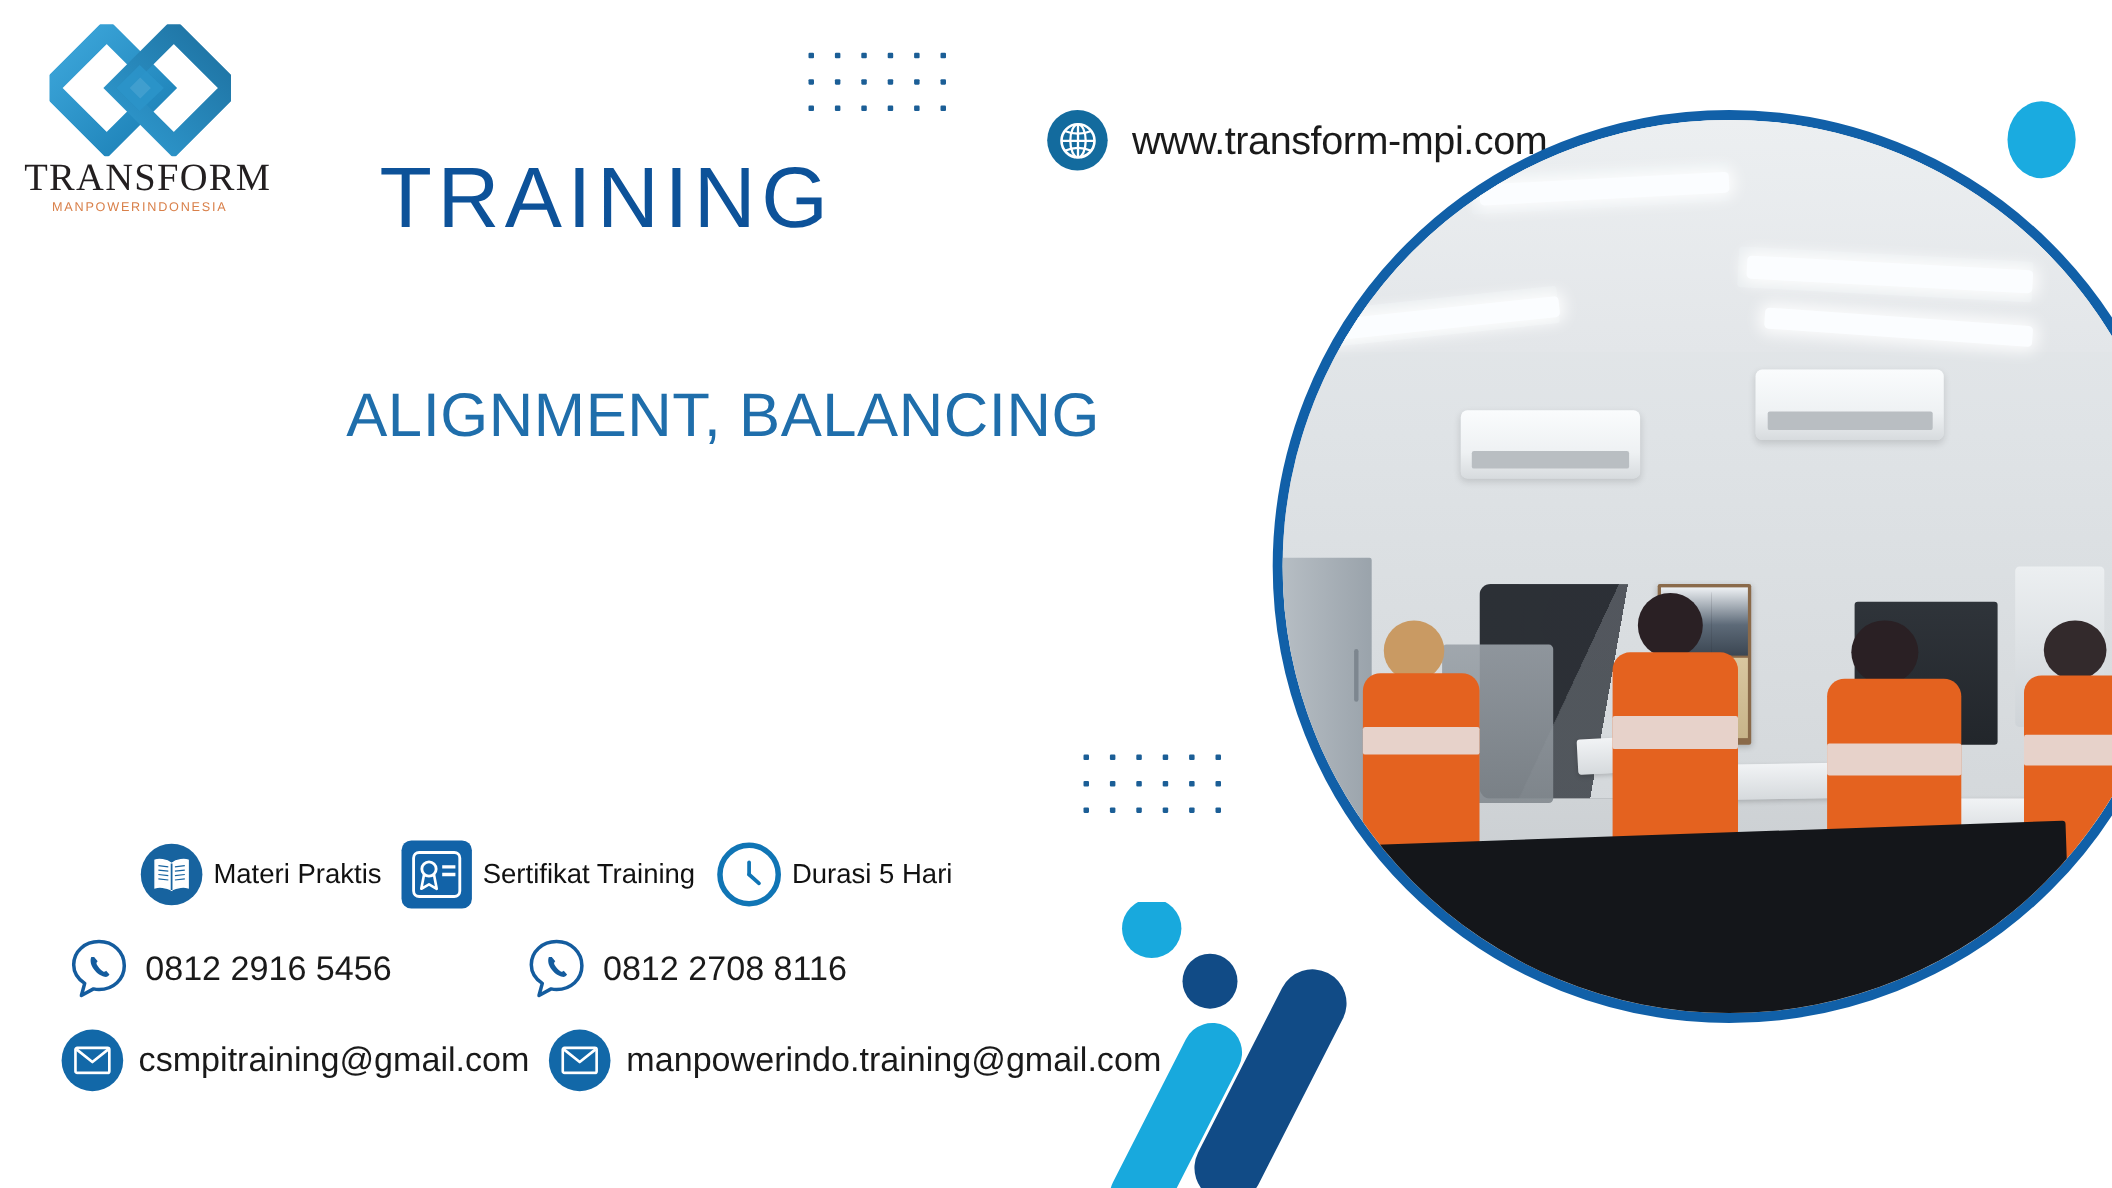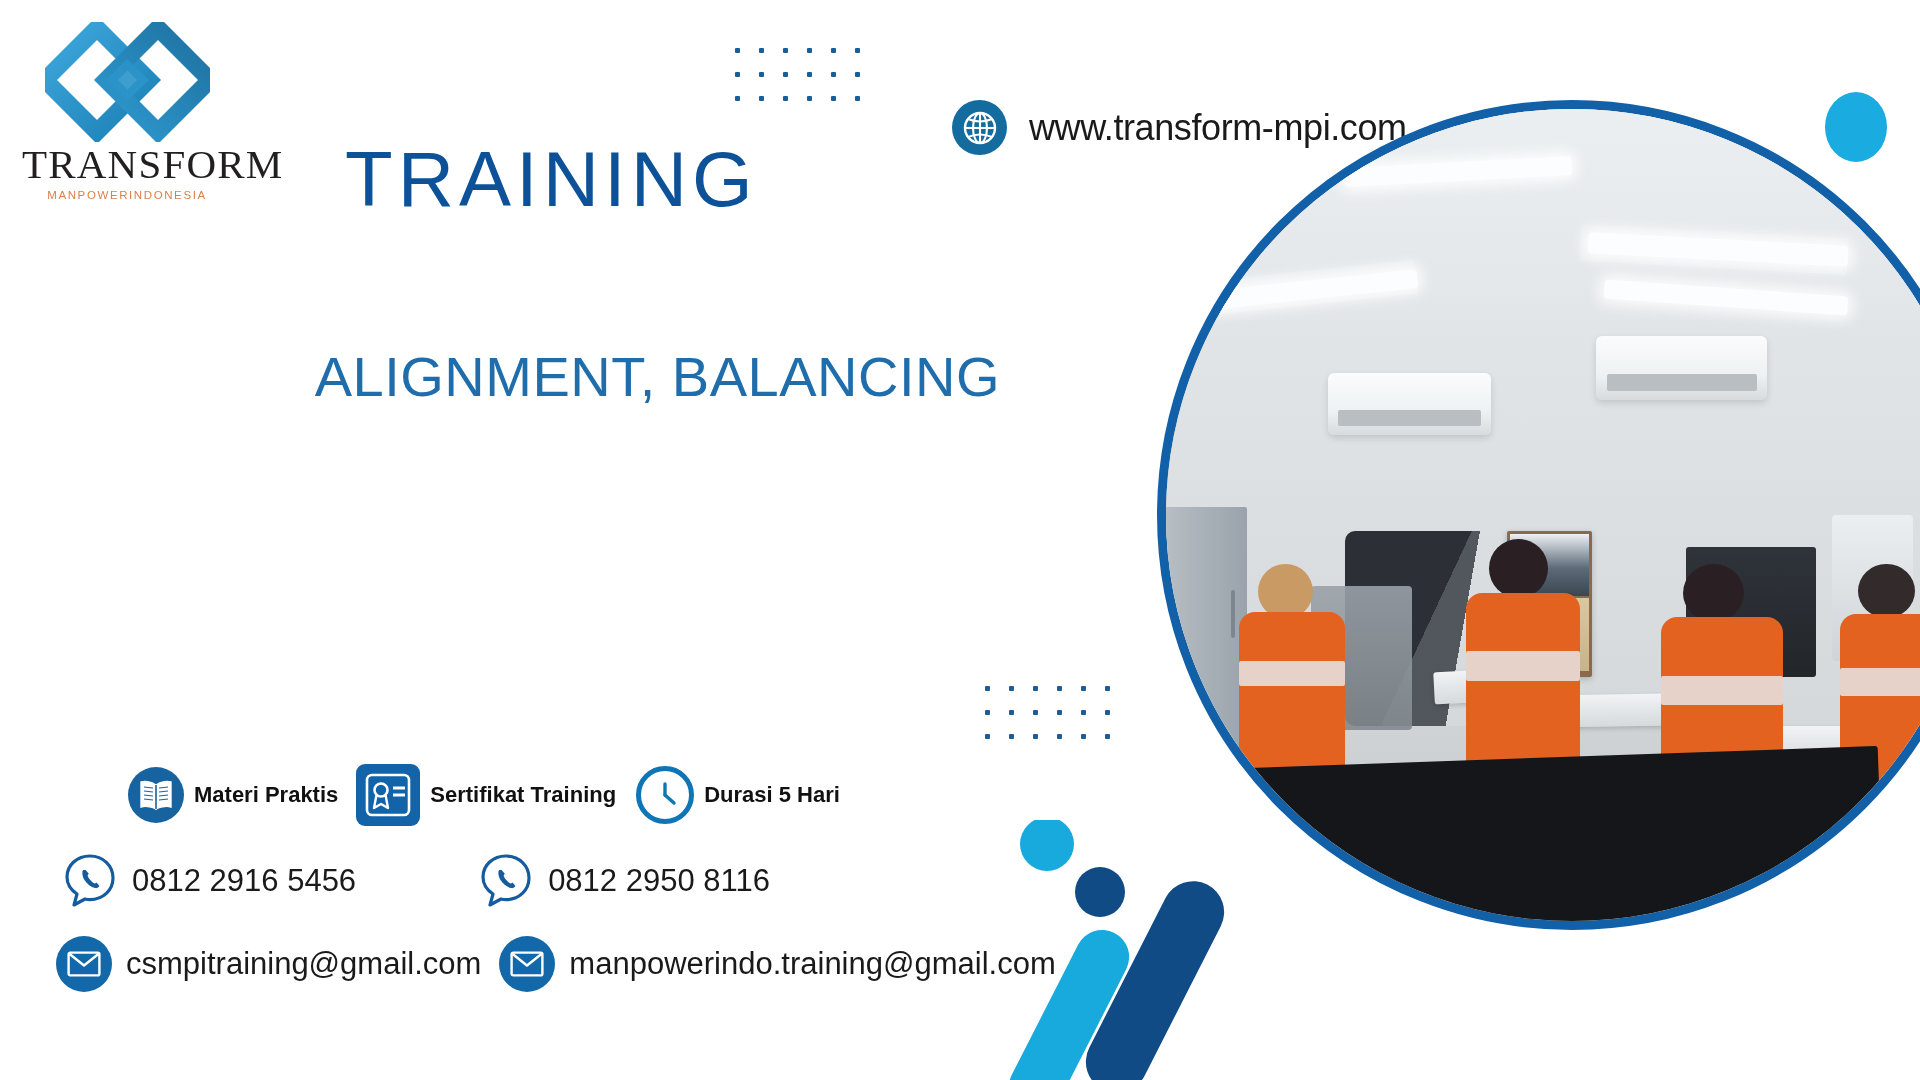--- a/index.html
+++ b/index.html
@@ -17,21 +17,21 @@
     overflow:hidden;
   }
 
   
   .logo-block { position:absolute; left:22px; top:22px; width:210px; }
   .logo-mark { position:relative; width:165px; height:120px; margin:0 auto; }
   .logo-mark svg { width:165px; height:120px; display:block; }
   .logo-word {
     text-align:right;
     font-family:"Liberation Serif", serif;
-    font-size:41px; letter-spacing:1.2px;
+    font-size:35px; letter-spacing:1.2px;
     color:#231f20; line-height:1; margin-top:2px;
   }
   .logo-sub {
     text-align:center;
     font-family:"Liberation Sans", sans-serif;
     font-size:11.5px; letter-spacing:1.6px;
     color:#d9804a; margin-top:4px;
   }
 
   
@@ -89,21 +89,21 @@
     letter-spacing:1.5px; padding-right:18px; white-space:nowrap;
   }
 
   
   .features {
     position:absolute; left:128px; top:764px;
     display:flex; align-items:center;
   }
   .feature { display:flex; align-items:center; }
   .feature-label {
-    font-size:22px; font-weight:700; color:#111111;
+    font-size:25px; font-weight:400; color:#111111;
     white-space:nowrap; margin-left:10px;
   }
   .ic-book {
     width:56px; height:56px; border-radius:50%; background:#17639f;
     display:flex; align-items:center; justify-content:center; flex:0 0 auto;
   }
   .ic-book svg { width:36px; height:34px; }
   .ic-cert {
     width:64px; height:62px; border-radius:9px; background:#1263a8;
     display:flex; align-items:center; justify-content:center;
@@ -421,21 +421,21 @@
         <svg viewBox="0 0 56 58">
           <path d="M28 4 C15 4 5 13 5 25 C5 32 9 38 15 42 L12 53 L23 47
                    C24.6 47.4 26.3 47.6 28 47.6 C41 47.6 51 38.3 51 26
                    C51 13.6 41 4 28 4 Z" fill="none" stroke="#145c9e" stroke-width="3.2" stroke-linejoin="round"></path>
           <path d="M21 18 C20 20 20 24 22.5 28 C25 32 29 35 33 36
                    C35 36.5 36.5 35.5 37.5 34 L34.5 30.5
                    C33.5 31.5 32.5 31.8 31.5 31 C29.5 29.5 27 27 26 24.8
                    C25.4 23.6 25.8 22.6 26.8 21.8 L23.6 18 Z" fill="#145c9e"></path>
         </svg>
       </span>
-      <span class="contact-text">0812 2950 8116</span>
+      <span class="contact-text">0812 2708 8116</span>
     </div>
   </div>
 
   <div class="contact-row" id="emails">
     <div class="contact-item">
       <span class="ic-mail">
         <svg viewBox="0 0 34 26">
           <rect x="1.6" y="1.6" width="30.8" height="22.8" rx="1.6" fill="none" stroke="#ffffff" stroke-width="2.4"></rect>
           <path d="M2.6 3 L17 14.5 L31.4 3" fill="none" stroke="#ffffff" stroke-width="2.4" stroke-linejoin="round"></path>
         </svg>

